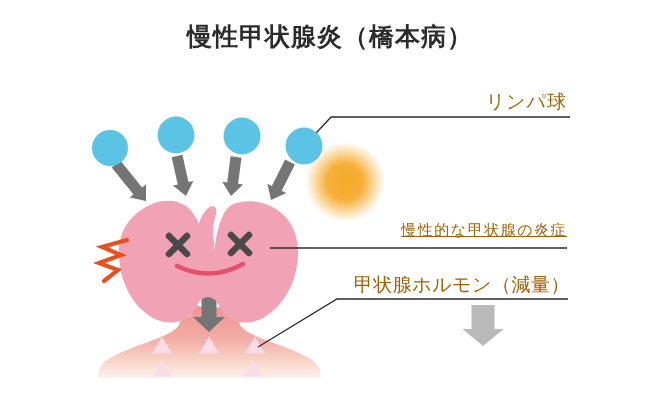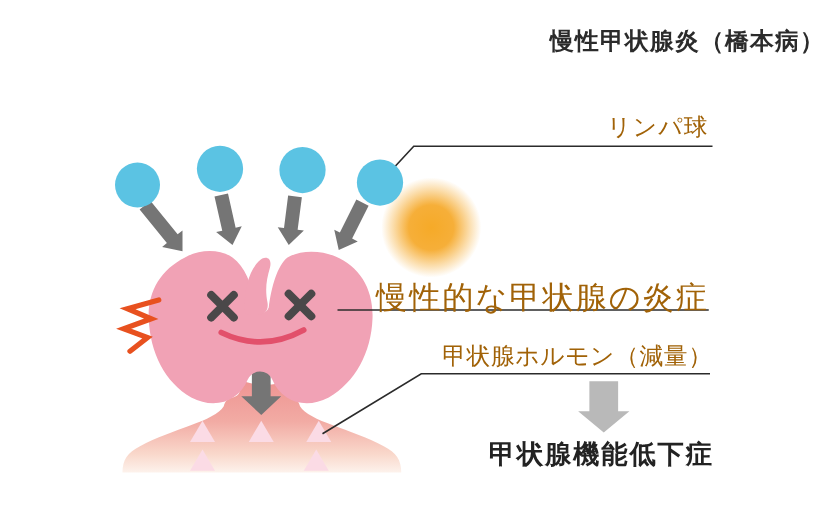--- a/index.html
+++ b/index.html
@@ -3,25 +3,25 @@
 <meta charset="utf-8">
 <style>
   html,body{margin:0;padding:0;background:#fff;}
   #stage{
     position:relative;width:660px;height:420px;background:#ffffff;
     overflow:hidden;font-family:"Liberation Sans","DejaVu Sans",sans-serif;
   }
   #diagram-svg{position:absolute;left:0;top:0;}
   .label{position:absolute;color:#a16207;white-space:nowrap;}
   .title{
-    left:0;top:20px;width:660px;text-align:right;
-    font-size:19px;font-weight:bold;letter-spacing:1px;color:#2b2b2b;
+    left:0;top:20px;width:660px;text-align:center;
+    font-size:25px;font-weight:bold;letter-spacing:1px;color:#2b2b2b;
   }
   .lbl-lymphocyte{top:89px;right:93px;font-size:19px;letter-spacing:1px;}
-  .lbl-inflammation{top:221px;right:93px;font-size:25px;letter-spacing:1.5px;}
+  .lbl-inflammation{top:221px;right:93px;font-size:15px;letter-spacing:1.5px;text-decoration:underline;}
   .lbl-hormone{top:272px;right:90px;font-size:19px;letter-spacing:0.5px;text-align:right;}
   .lbl-hypothyroidism{top:349px;left:391px;font-size:21px;font-weight:bold;letter-spacing:1.5px;color:#222;}
   .lbl-destruction{
     top:172px;left:317px;width:58px;text-align:center;
     font-size:17px;font-weight:bold;letter-spacing:3px;color:#34291c;
   }
 </style>
 </head>
 <body>
 
@@ -126,14 +126,13 @@
       <circle cx="176" cy="135" r="18.5"></circle>
       <circle cx="242" cy="136" r="18.5"></circle>
       <circle cx="304" cy="146" r="18.5"></circle>
     </g>
   </svg>
 
   <div class="label title">慢性甲状腺炎（橋本病）</div>
   <div class="label lbl-lymphocyte">リンパ球</div>
   <div class="label lbl-inflammation">慢性的な甲状腺の炎症</div>
   <div class="label lbl-hormone">甲状腺ホルモン（減量）</div>
-  <div class="label lbl-hypothyroidism">甲状腺機能低下症</div>
 </div>
 
 </body></html>

